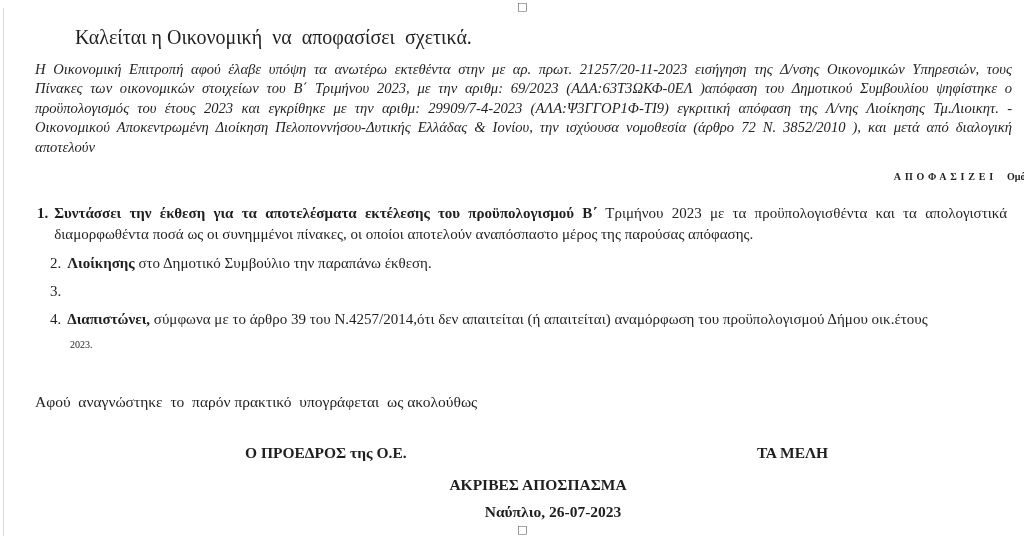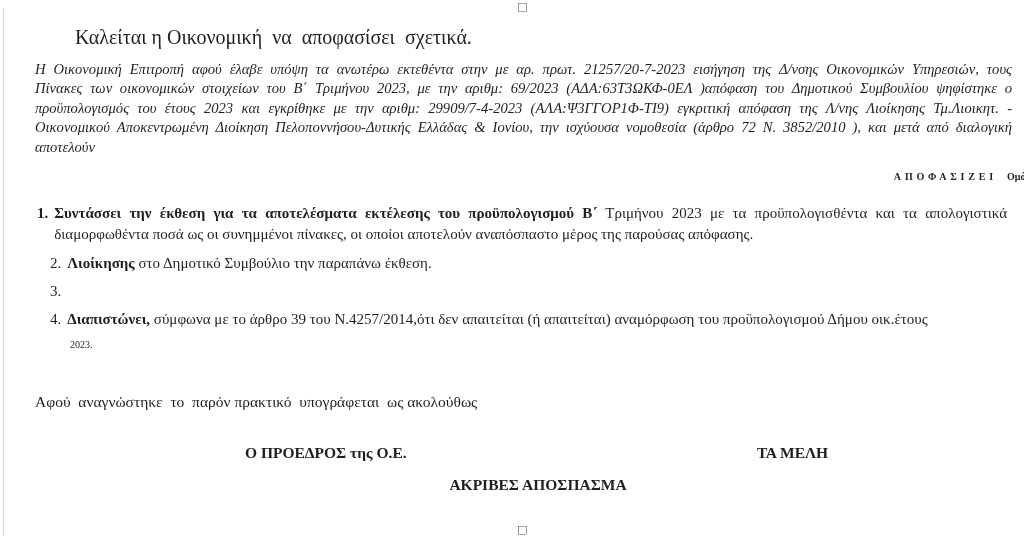--- a/index.html
+++ b/index.html
@@ -33,21 +33,21 @@
 
 <div class="page">
 
   <div class="scanline"></div>
 
   <span class="abs sq" style="left:517px; top:1px;">□</span>
 
   <div class="abs intro" style="left:75px; top:26px;">Καλείται η Οικονομική  να  αποφασίσει  σχετικά.</div>
 
   <div class="abs preamble" style="left:35px; top:60px; width:977px;">
-    <div class="pre-line">Η Οικονομική Επιτροπή αφού έλαβε υπόψη τα ανωτέρω εκτεθέντα στην  με αρ. πρωτ.  21257/20-7-2023 εισήγηση της Δ/νσης Οικονομικών Υπηρεσιών, τους</div>
+    <div class="pre-line">Η Οικονομική Επιτροπή αφού έλαβε υπόψη τα ανωτέρω εκτεθέντα στην  με αρ. πρωτ.  21257/20-11-2023 εισήγηση της Δ/νσης Οικονομικών Υπηρεσιών, τους</div>
     <div class="pre-line">Πίνακες των οικονομικών στοιχείων του Β΄  Τριμήνου 2023, με την αριθμ: 69/2023 (ΑΔΑ:63Τ3ΩΚΦ-0ΕΛ )απόφαση του Δημοτικού Συμβουλίου ψηφίστηκε ο</div>
     <div class="pre-line">προϋπολογισμός του έτους 2023 και εγκρίθηκε με την αριθμ: 29909/7-4-2023 (ΑΛΑ:Ψ3ΓΓΟΡ1Φ-ΤΙ9) εγκριτική απόφαση της Λ/νης Λιοίκησης Τμ.Λιοικητ. -</div>
     <div class="pre-line">Οικονομικού Αποκεντρωμένη Διοίκηση Πελοποννήσου-Δυτικής Ελλάδας &amp; Ιονίου, την ισχύουσα νομοθεσία (άρθρο 72 Ν. 3852/2010 ), και μετά  από διαλογική</div>
     <div class="pre-line last">αποτελούν</div>
   </div>
 
   <div class="abs heading" style="left:0; top:171px;">
     <span class="verb">ΑΠΟΦΑΣΙΖΕΙ</span><span class="mode">Ομόφωνα</span>
   </div>
 
@@ -74,16 +74,17 @@
 
 
   <div class="abs siglabel" style="left:245px; top:444px;">Ο ΠΡΟΕΔΡΟΣ της Ο.Ε.</div>
 
   <div class="abs readline" style="left:35px; top:393px;">Αφού  αναγνώστηκε  το  παρόν πρακτικό  υπογράφεται  ως ακολούθως</div>
 
   <div class="abs siglabel" style="left:757px; top:444px;">ΤΑ ΜΕΛΗ</div>
 
   <div class="abs siglabel centered" style="left:538px; top:476px;">ΑΚΡΙΒΕΣ ΑΠΟΣΠΑΣΜΑ</div>
 
+  <div class="abs siglabel centered" style="left:553px; top:503px;">Ναύπλιο, 26-07-2023</div>
 
   <span class="abs sq" style="left:517px; top:524px;">□</span>
 
 </div>
 
 </body></html>

